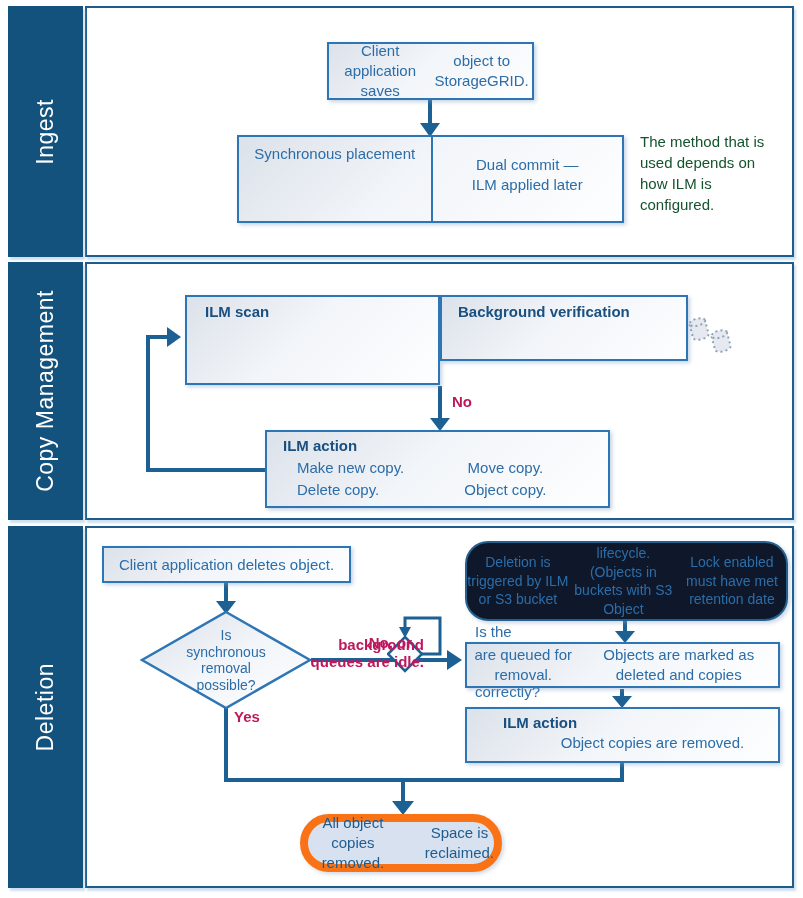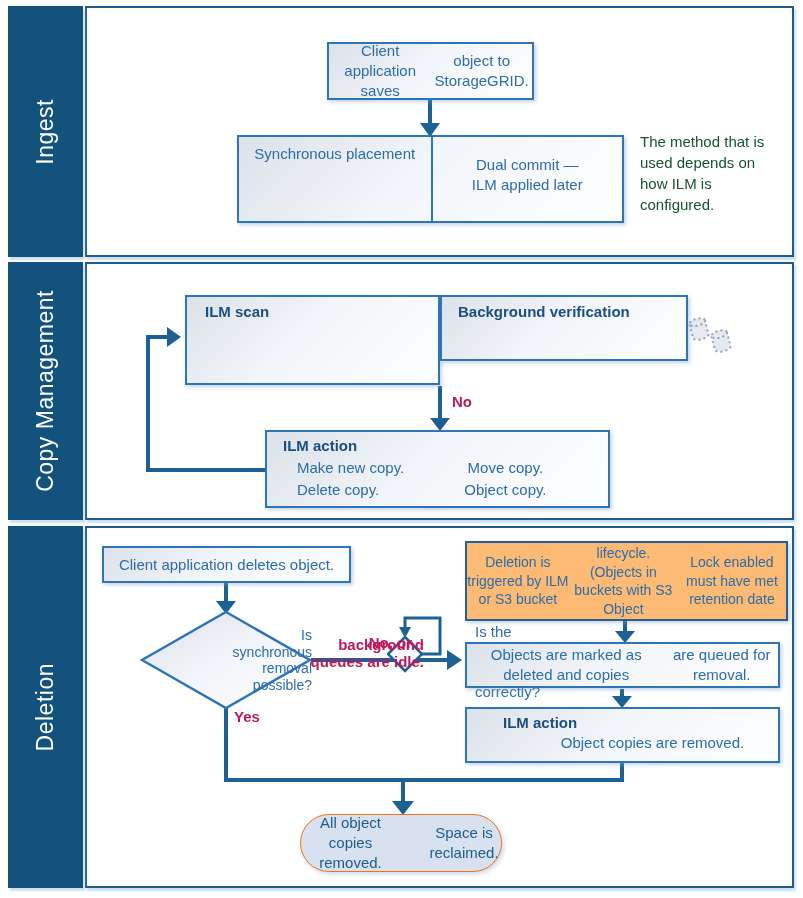--- a/index.html
+++ b/index.html
@@ -10,33 +10,33 @@
        box-sizing:border-box;box-shadow:2px 3px 2px rgba(168,197,226,.55);}
   .side{position:absolute;left:8px;width:75px;background:#14527E;display:flex;align-items:center;
         justify-content:center;box-shadow:2px 3px 2px rgba(168,197,226,.55);}
   .side span{color:#ffffff;font-size:23px;writing-mode:vertical-rl;transform:rotate(180deg);
              letter-spacing:.5px;white-space:nowrap;}
 
   
   .fbox{position:absolute;border:2px solid #2E75B6;box-sizing:border-box;
         background:linear-gradient(135deg,#dce2ea 0%,#f2f5f9 45%,#fdfeff 100%);
         box-shadow:2px 2px 4px rgba(128,158,192,.45);color:#2C6DA8;font-size:15px;}
-  .plain{background:#fdba74;border-color:#24618F;}
+  .plain{background:#0f172a;border-color:#24618F;border-radius:23px;}
   .center{display:flex;flex-direction:row;align-items:center;justify-content:center;text-align:center;}
   .bold-head{font-weight:bold;color:#1A4F80;}
   .lbl{position:absolute;font-weight:bold;color:#be185d;font-size:15px;text-align:right;}
   .qtext{color:#2C6DA8;font-size:15px;line-height:20px;text-align:left;}
   .notetext{position:absolute;color:#14532d;font-size:15px;line-height:21px;text-align:left;}
 
   .stadium{position:absolute;left:300px;top:814px;width:202px;height:58px;border-radius:29px;
-           background:#D7E1EF;border:1px solid #f97316;box-sizing:border-box;
+           background:#D7E1EF;border:8px solid #f97316;box-sizing:border-box;
            box-shadow:2px 2px 4px rgba(128,158,192,.4);color:#1F5C8E;font-size:15px;line-height:20px;gap:27px;}
 
   .dia-text{position:absolute;left:140px;top:610px;width:172px;height:100px;display:flex;
-            flex-direction:column;align-items:flex-end;justify-content:center;text-align:center;
+            flex-direction:column;align-items:center;justify-content:center;text-align:center;
             color:#2C6DA8;font-size:14px;line-height:16.5px;}
   svg{display:block;}
   .abs{position:absolute;}
 </style>
 </head>
 <body>
 
 <div class="canvas">
 
   <div class="row" style="top:6px;height:251px;"></div>
@@ -193,22 +193,22 @@
     <div>queues are idle.</div>
   </div>
 
   <div class="fbox plain center" style="left:465px;top:541px;width:323px;height:80px;font-size:14px;line-height:18.5px;">
     <div>Deletion is triggered by ILM or  S3 bucket</div>
     <div>lifecycle. (Objects in buckets with S3 Object</div>
     <div>Lock enabled must have met retention date</div>
   </div>
 
   <div class="fbox center" style="left:465px;top:642px;width:315px;height:46px;line-height:20px;">
+    <div>are queued for removal.</div>
     <div>Objects are marked as deleted and copies</div>
-    <div>are queued for removal.</div>
   </div>
 
   <div class="fbox" style="left:465px;top:707px;width:315px;height:56px;">
     <div class="bold-head" style="padding:5px 0 0 36px;">ILM action</div>
     <div style="text-align:center;padding:3px 0 0 60px;">Object copies are removed.</div>
   </div>
 
   <div class="stadium center">
     <div>All object copies removed.</div>
     <div>Space is reclaimed.</div>

